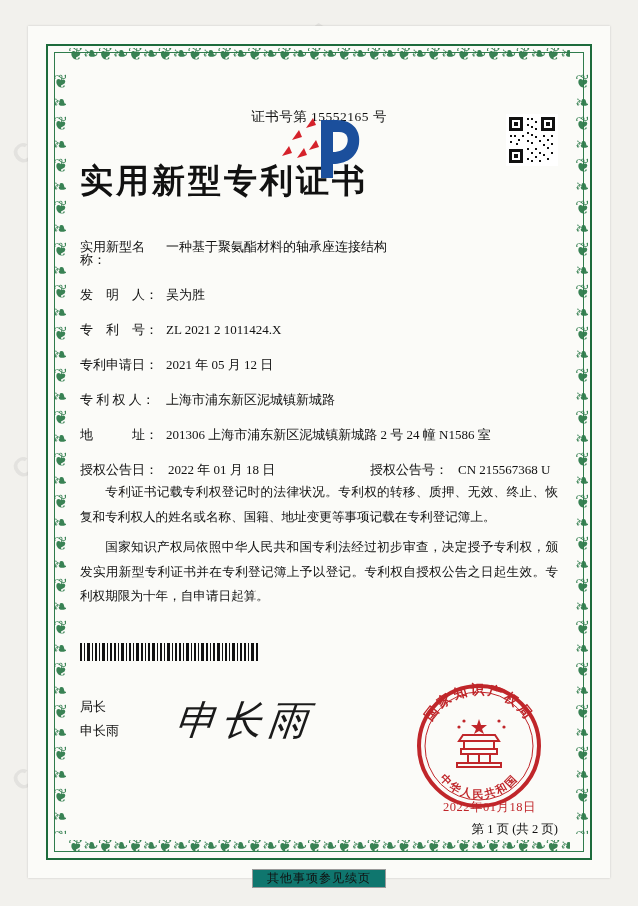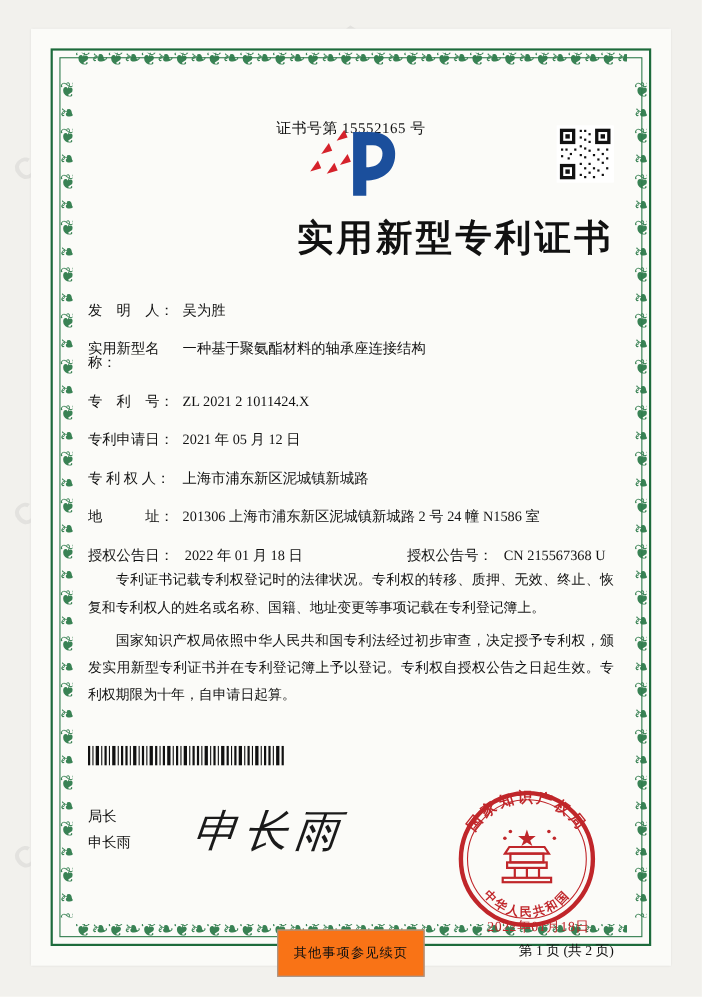--- a/index.html
+++ b/index.html
@@ -47,22 +47,22 @@
   .content{position:absolute;left:52px;top:60px;right:52px;bottom:40px;}
 
   .cert-no{font-size:13.5px;color:#111;letter-spacing:.5px;margin-top:22px;text-align:center;}
 
   
   .logo{position:absolute;left:50%;top:28px;transform:translateX(-50%);width:120px;height:70px;}
   .qr{position:absolute;right:0;top:28px;width:52px;height:52px;background:#fff;}
   .qr svg{display:block;}
 
   .title{
-    text-align:right;font-size:33px;font-weight:700;color:#111;
-    letter-spacing:3px;margin-top:68px;
+    text-align:left;font-size:33px;font-weight:700;color:#111;
+    letter-spacing:3px;margin-top:33px;
     font-family:"Liberation Serif", serif;
   }
 
   .fields{margin-top:36px;font-size:13px;color:#111;line-height:1;}
   .field{display:flex;align-items:baseline;margin-bottom:22px;}
   .flabel{width:86px;flex:0 0 86px;letter-spacing:0;}
   .fvalue{flex:1;}
   .field-two{display:flex;align-items:baseline;margin-bottom:4px;}
   .two-left{width:290px;flex:0 0 290px;display:flex;align-items:baseline;}
   .two-right{flex:1;display:flex;align-items:flex-start;}
@@ -86,22 +86,22 @@
   .seal{
     position:absolute;right:4px;top:-24px;width:150px;height:150px;
   }
   .seal-date{
     position:absolute;right:22px;top:104px;font-size:12.5px;color:#c0262a;letter-spacing:.5px;
   }
   .page-no{text-align:right;font-size:12.5px;color:#111;margin-top:16px;}
 
   .footnote{
     position:absolute;left:50%;bottom:18px;transform:translateX(-50%);
-    border:1px solid #9a9a9a;background:#f97316;
-    padding:12px 14px;font-size:12px;color:#111;letter-spacing:1px;
+    border:1px solid #9a9a9a;background:#0f766e;
+    padding:0 14px;font-size:12px;color:#111;letter-spacing:1px;
     z-index:2;
   }
 </style>
 </head>
 <body>
 
 <div class="wm-layer">
   <div class="wm" style="left:6px;top:116px">CNIPA</div>
   <div class="wm" style="left:6px;top:430px">CNIPA</div>
   <div class="wm" style="left:6px;top:742px">CNIPA</div>
@@ -189,27 +189,27 @@
       </svg>
     </div>
 
     <div class="cert-no">证书号第 15552165 号</div>
 
     <div class="title">实用新型专利证书</div>
 
     <div class="fields">
 
       <div class="field">
+        <span class="flabel">实用新型名称：</span>
+        <span class="fvalue">一种基于聚氨酯材料的轴承座连接结构</span>
+      </div>
+
+      <div class="field">
         <span class="flabel">发　明　人：</span>
         <span class="fvalue">吴为胜</span>
-      </div>
-
-      <div class="field">
-        <span class="flabel">实用新型名称：</span>
-        <span class="fvalue">一种基于聚氨酯材料的轴承座连接结构</span>
       </div>
 
       <div class="field">
         <span class="flabel">专　利　号：</span>
         <span class="fvalue">ZL 2021 2 1011424.X</span>
       </div>
 
       <div class="field">
         <span class="flabel">专利申请日：</span>
         <span class="fvalue">2021 年 05 月 12 日</span>

